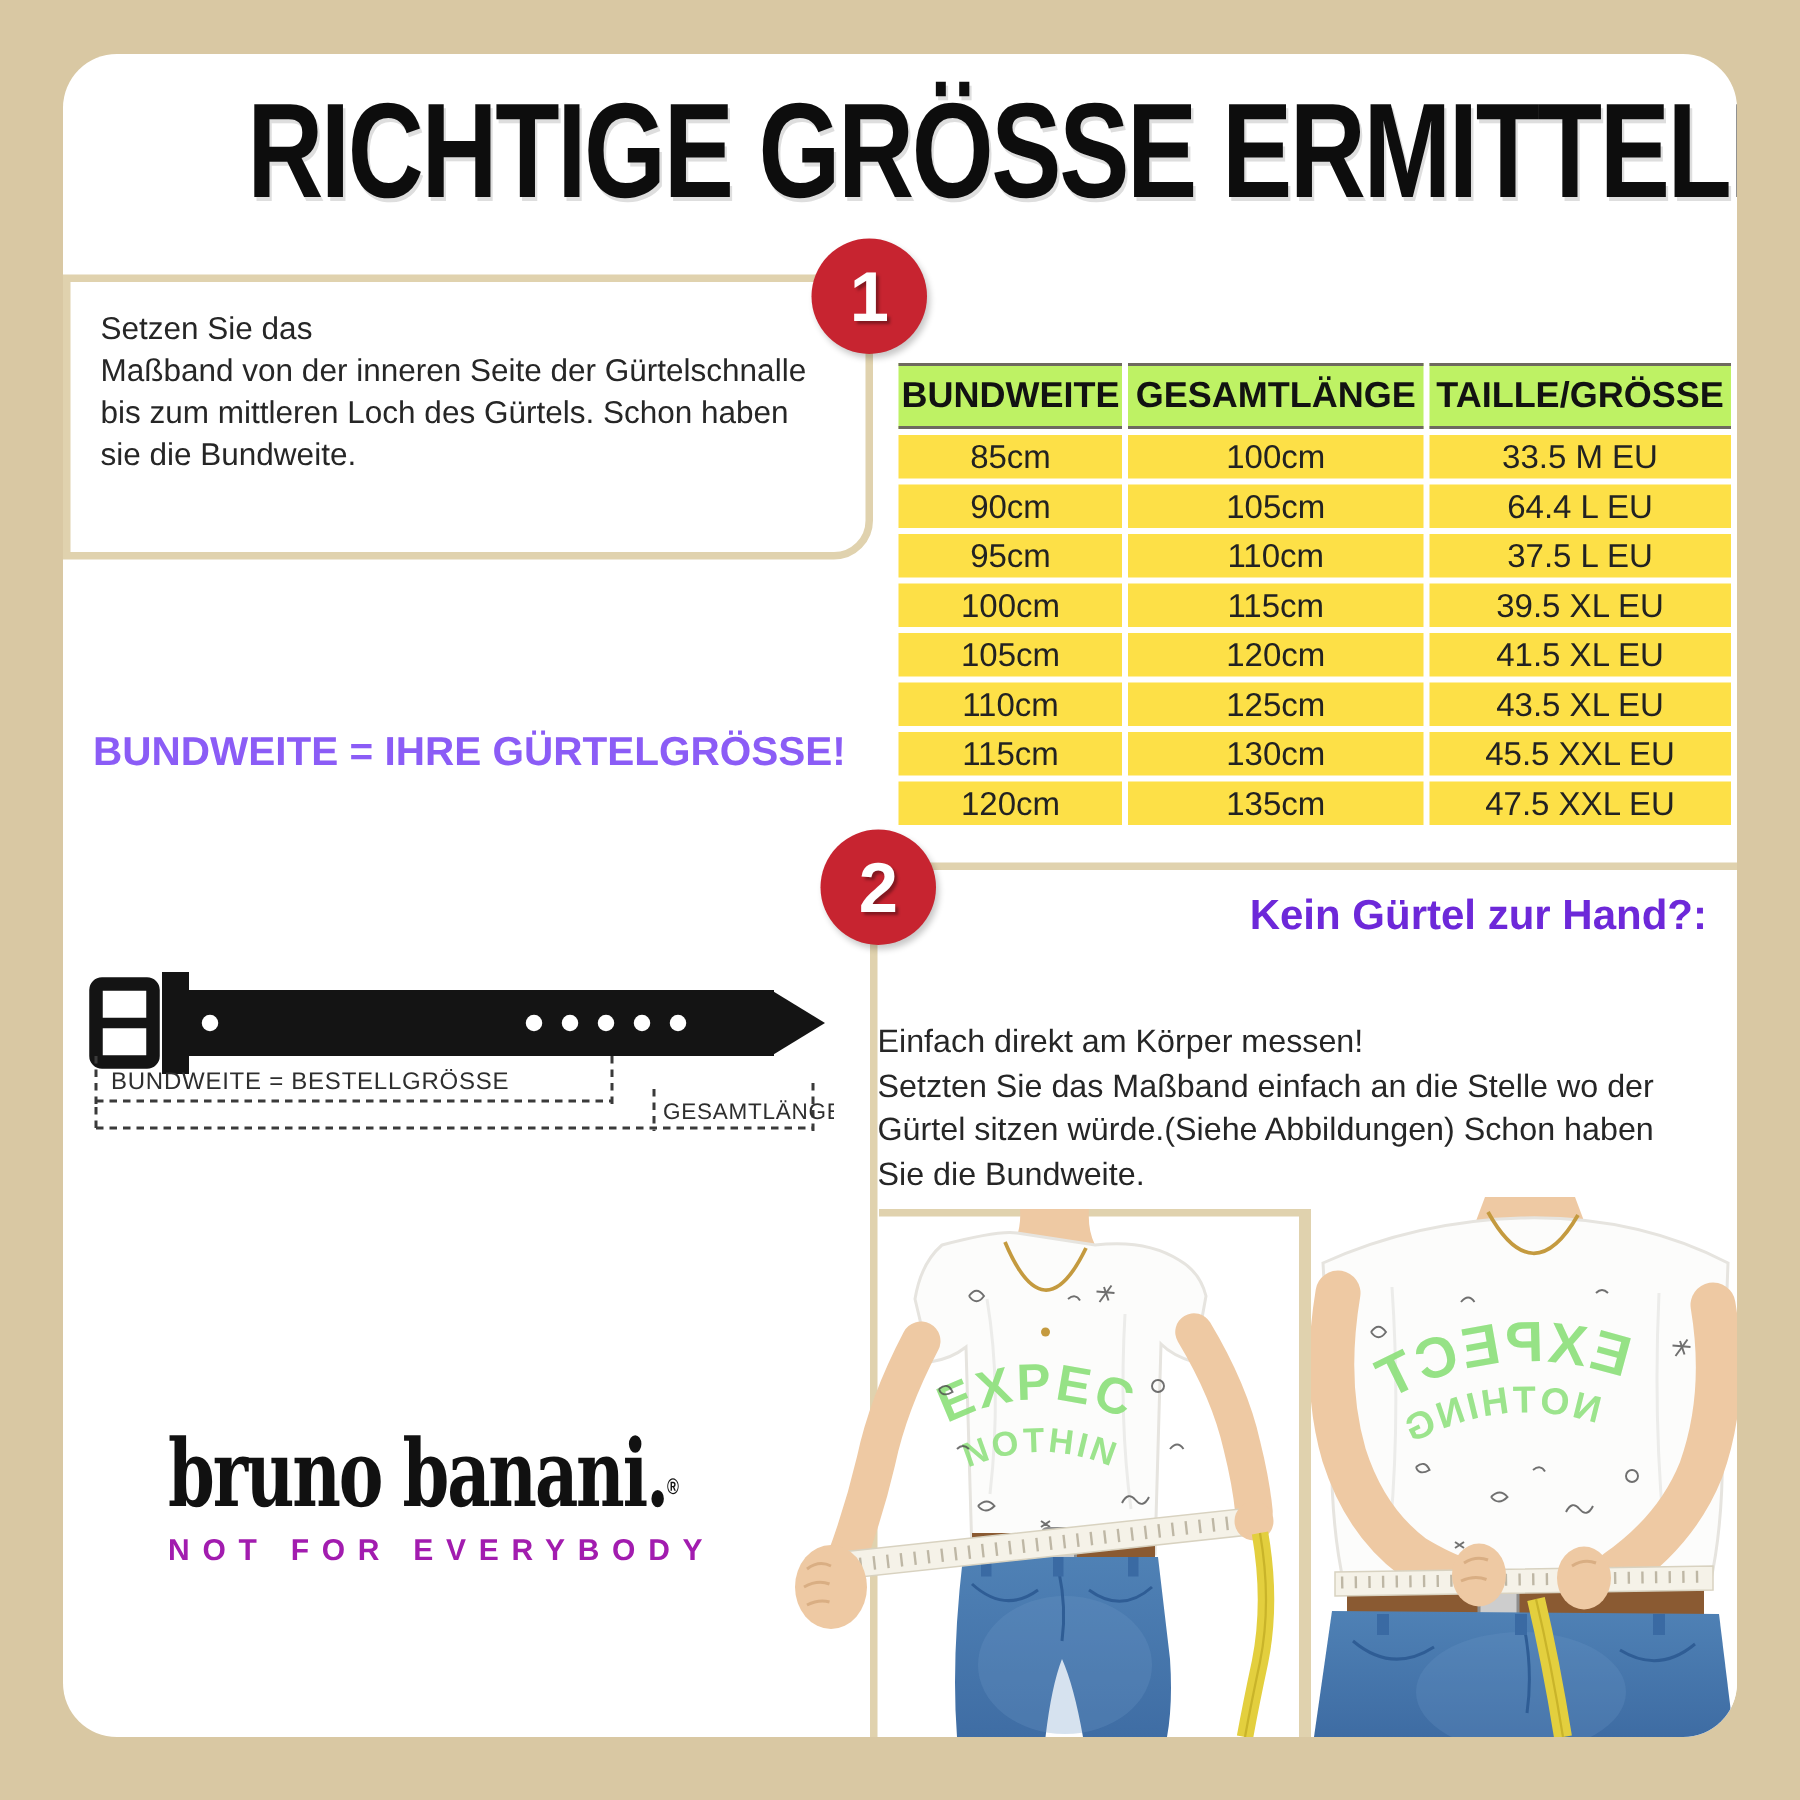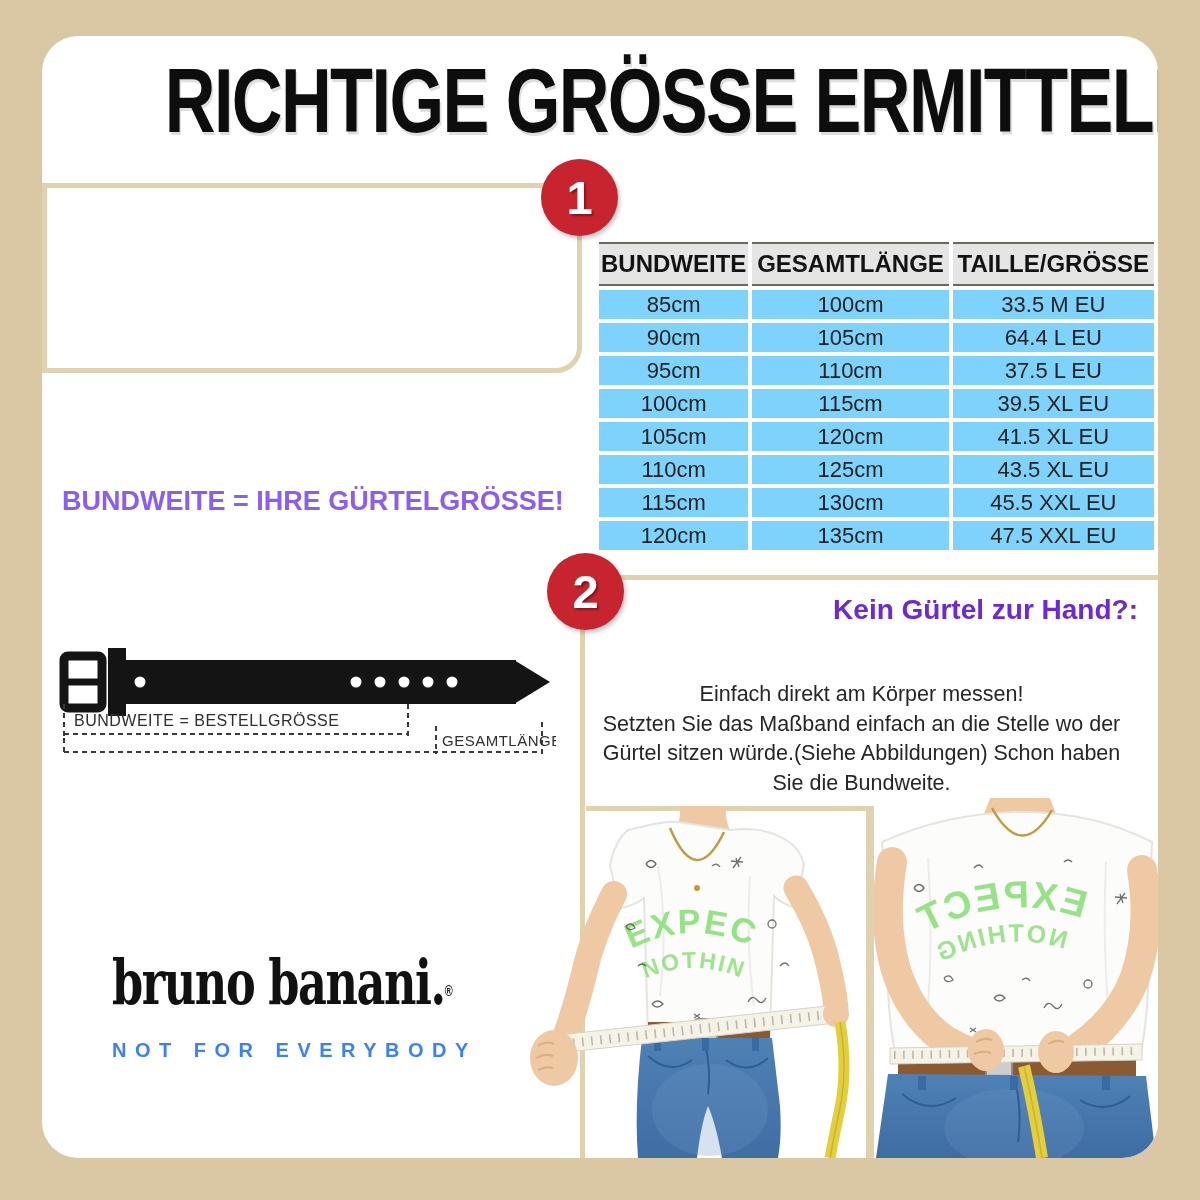--- a/index.html
+++ b/index.html
@@ -40,73 +40,77 @@
     text-shadow:2px 2px 2px rgba(0,0,0,.35);
   }
   #circle1{left:499px;top:123px;}
   #circle2{left:505px;top:517px;}
   
   .size-table{
     position:absolute;left:553px;top:202px;width:563px;
     border-collapse:separate;border-spacing:4px;z-index:2;
   }
   .size-table th{
-    background:#e5e5e5;border-top:2px solid #6e695f;border-bottom:2px solid #6e695f;
+    background:#bef264;border-top:2px solid #6e695f;border-bottom:2px solid #6e695f;
     font-size:24px;font-weight:bold;height:40px;text-align:center;color:#121212;
     padding:0 2px;
   }
   .size-table td{
-    background:#7dd3fc;font-size:22px;text-align:center;height:27px;color:#222;
+    background:#fde047;font-size:22px;text-align:center;height:27px;color:#222;
     padding:1px 2px;
   }
   
   .slogan{
     position:absolute;left:20px;top:450px;font-size:27px;font-weight:bold;
     color:#8b5cf6;white-space:nowrap;
   }
   
   .sec2{
     position:absolute;left:538px;top:539px;width:578px;height:583px;
     border-left:5px solid #e0d2ae;border-top:5px solid #e0d2ae;
     box-sizing:border-box;background:#fff;z-index:1;
   }
   .sec2 h2{margin:14px 20px 0 0;text-align:right;font-size:28px;font-weight:bold;color:#6d28d9;}
   .sec2 .body{
-    margin:54px 20px 0 0;text-align:center;font-size:21.5px;line-height:1.38;
+    margin:54px 20px 0 0;text-align:left;font-size:21.5px;line-height:1.38;
     color:#262626;white-space:pre-line;
   }
   
   .photo-topline{position:absolute;left:544px;top:770px;width:280px;height:5px;background:#e0d2ae;z-index:2;}
   .photo-middiv{position:absolute;left:824px;top:770px;width:8px;height:352px;background:#e0d2ae;z-index:2;}
   .fig{position:absolute;z-index:3;}
   #fig-left{left:456px;top:770px;width:368px;height:352px;}
   #fig-right{left:832px;top:762px;width:284px;height:360px;}
   
   #belt-diagram{position:absolute;left:14px;top:608px;width:500px;height:122px;}
   
   .brand{position:absolute;left:70px;top:910px;width:420px;}
   .brand .logotype{
     font-family:"DejaVu Serif", serif;font-weight:bold;font-size:62px;color:#111;
     letter-spacing:-2px;transform:scaleX(.72);transform-origin:0 50%;white-space:nowrap;
   }
   .brand .reg{font-size:15px;vertical-align:8px;letter-spacing:0;font-family:"Liberation Sans",sans-serif;}
   .brand .tagline{
-    margin-top:20px;font-size:20px;font-weight:bold;letter-spacing:8.5px;color:#3b82f6;
+    margin-top:4px;font-size:20px;font-weight:bold;letter-spacing:8.5px;color:#a21caf;
     white-space:nowrap;
   }
   svg text{font-family:"Liberation Sans",sans-serif;}
 </style>
 </head>
 <body>
 
 <div id="main-box">
 
   <div class="title">RICHTIGE GRÖSSE ERMITTELN</div>
 
   <div class="sec1">
+    <div class="body">Setzen Sie das
+Maßband von der inneren Seite der Gürtelschnalle
+bis zum mittleren Loch des Gürtels. Schon haben
+sie die Bundweite.</div>
   </div>
 
   <div class="step-circle" id="circle1">1</div>
   <div class="step-circle" id="circle2">2</div>
 
   <table class="size-table">
     <colgroup>
         <col style="width:148px">
         <col style="width:201px">
         <col style="width:206px">

